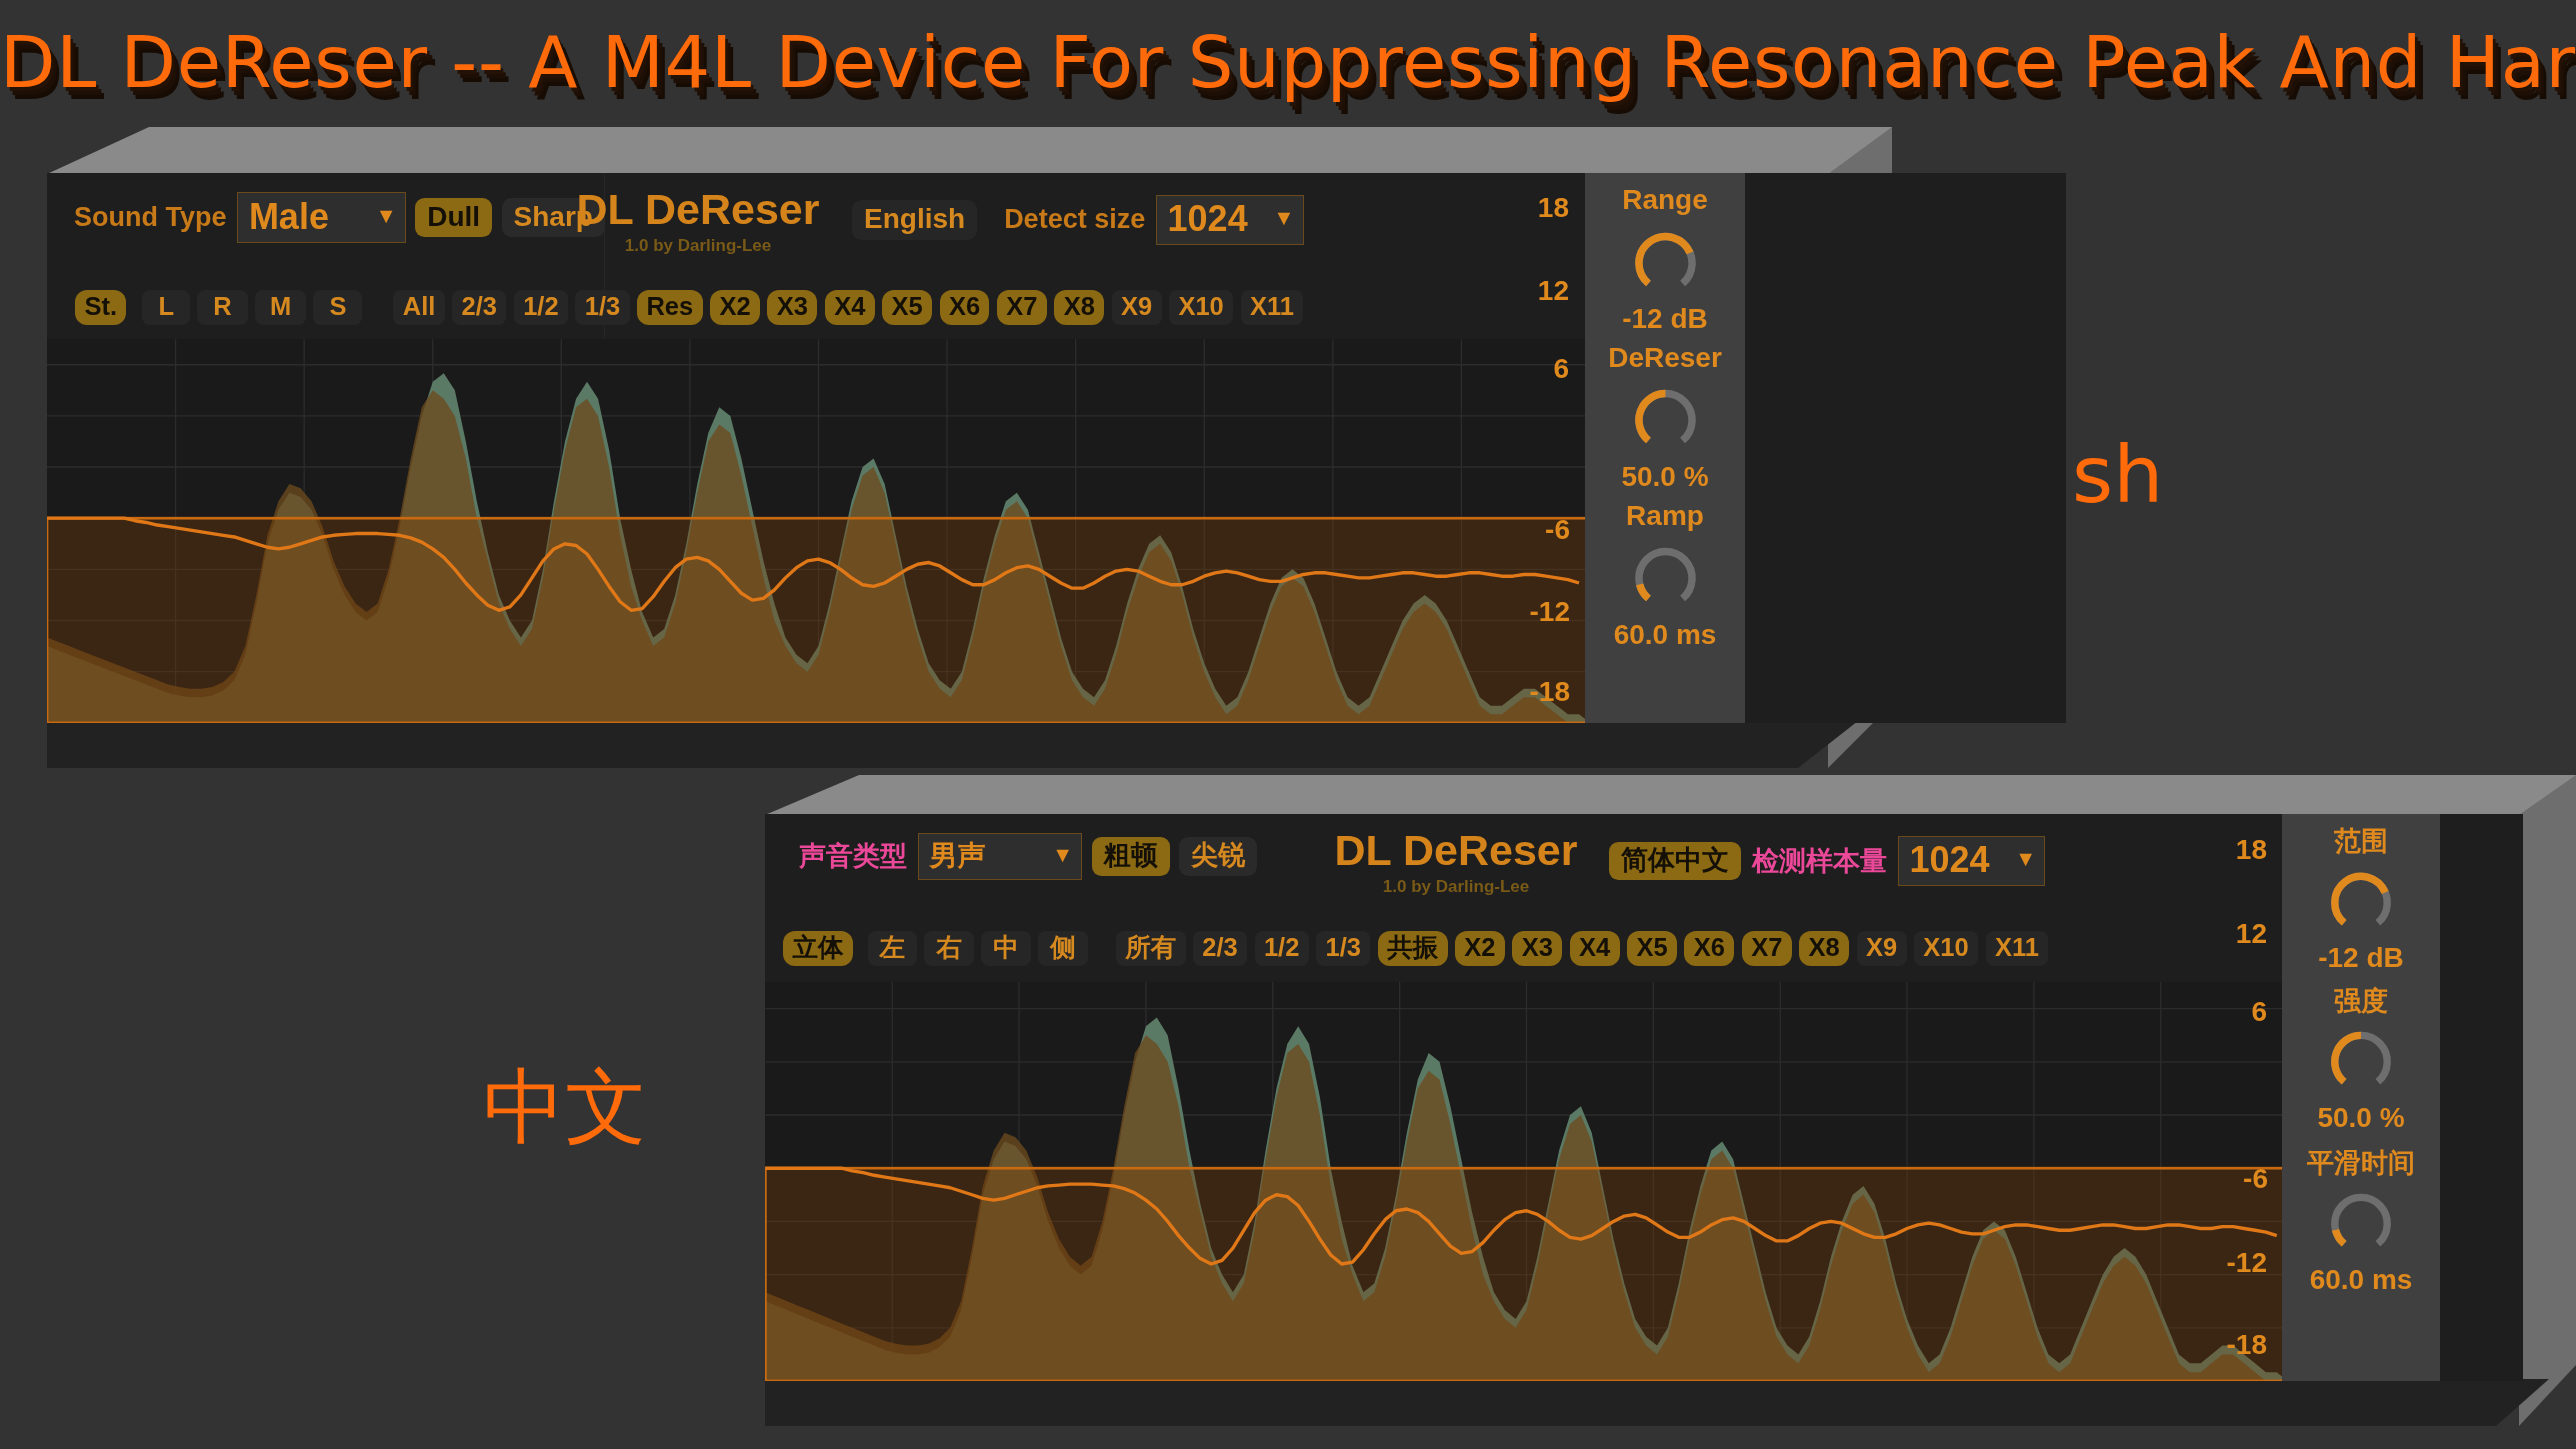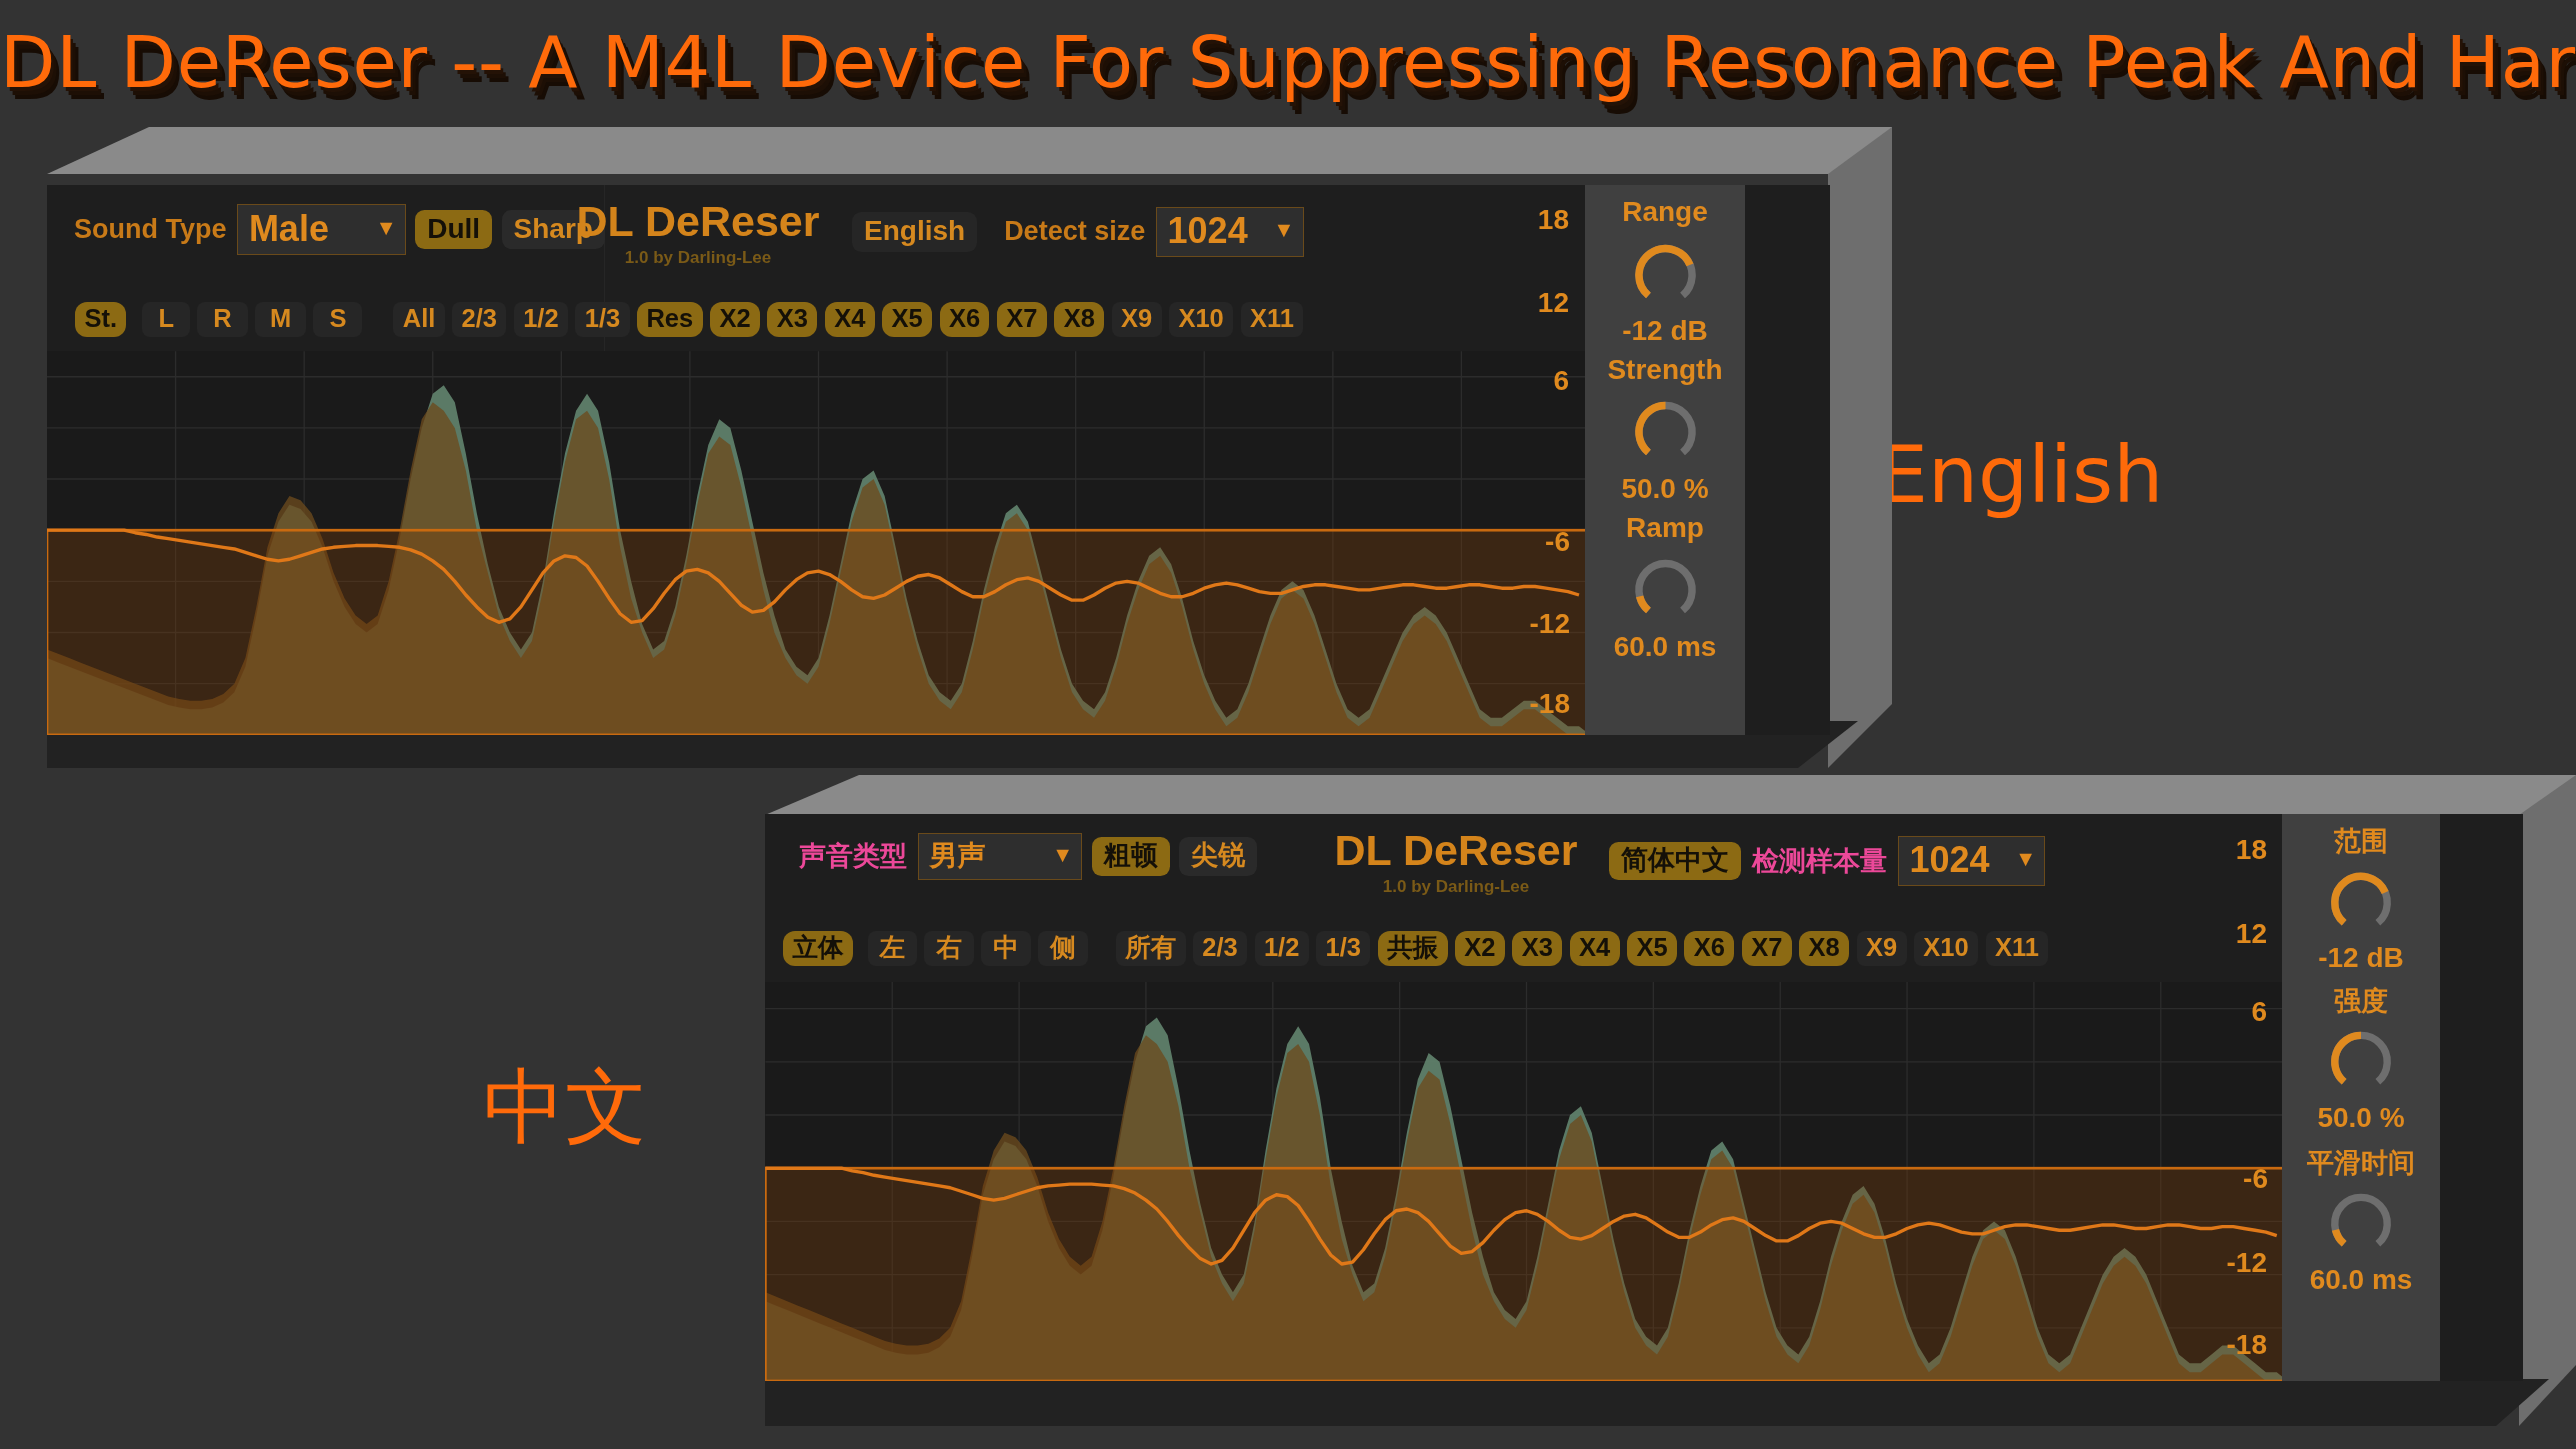--- a/index.html
+++ b/index.html
@@ -26,21 +26,21 @@
   .plug{position:absolute;background:#1e1e1e;overflow:hidden;}
 
   
   #shell-en{left:47px;top:127px;width:1845px;height:641px;}
   #shell-en .bevel-top{left:0;top:0;width:1845px;height:47px;
       clip-path:polygon(0 47px,102px 0,1845px 0,1845px 47px);}
   #shell-en .bevel-right{left:1781px;top:0;width:64px;height:641px;
       clip-path:polygon(0 47px,64px 0,64px 577px,0 641px);}
   #shell-en .bevel-bottom{left:0;top:594px;width:1811px;height:47px;
       clip-path:polygon(0 0,1811px 0,1751px 47px,0 47px);}
-  #plug-en{left:0;top:46px;width:1783px;height:550px;margin-top:12px;}
+  #plug-en{left:0;top:46px;width:2019px;height:550px;}
 
   
   #shell-cn{left:765px;top:775px;width:1811px;height:651px;}
   #shell-cn .bevel-top{left:0;top:0;width:1811px;height:40px;
       clip-path:polygon(0 40px,94px 0,1811px 0,1811px 40px);}
   #shell-cn .bevel-right{left:1754px;top:0;width:57px;height:651px;
       clip-path:polygon(0 40px,57px 0,57px 590px,0 651px);}
   #shell-cn .bevel-bottom{left:0;top:604px;width:1784px;height:47px;
       clip-path:polygon(0 0,1784px 0,1731px 47px,0 47px);}
   #plug-cn{left:0;top:39px;width:1758px;height:567px;}
@@ -190,21 +190,21 @@
     <div class="rail" style="left:1538px;top:0;width:160px;height:550px;">
       <div class="knobwrap" style="top:13.4px;">
         <div class="knob-lbl">Range</div>
         <svg class="knob-svg" width="83" height="83" viewBox="0 0 100 100">
             <path d="M 29.430796490030737 76.51342217980729 A 32 32 0 1 1 70.56920350996926 76.51342217980729" stroke="#6e6e6e" stroke-width="9" fill="none" stroke-linecap="butt"></path>
             <path d="M 29.430796490030737 76.51342217980729 A 32 32 0 1 1 79.49962085083202 39.5995012335327" stroke="#E08A1E" stroke-width="9" fill="none" stroke-linecap="butt"></path>
           </svg>
         <div class="knob-val">-12 dB</div>
       </div>
       <div class="knobwrap" style="top:171px;">
-        <div class="knob-lbl">Strength</div>
+        <div class="knob-lbl">DeReser</div>
         <svg class="knob-svg" width="83" height="83" viewBox="0 0 100 100">
             <path d="M 29.430796490030737 76.51342217980729 A 32 32 0 1 1 70.56920350996926 76.51342217980729" stroke="#6e6e6e" stroke-width="9" fill="none" stroke-linecap="butt"></path>
             <path d="M 29.430796490030737 76.51342217980729 A 32 32 0 0 1 50 20" stroke="#E08A1E" stroke-width="9" fill="none" stroke-linecap="butt"></path>
           </svg>
         <div class="knob-val">50.0 %</div>
       </div>
       <div class="knobwrap" style="top:329px;">
         <div class="knob-lbl">Ramp</div>
         <svg class="knob-svg" width="83" height="83" viewBox="0 0 100 100">
             <path d="M 29.430796490030737 76.51342217980729 A 32 32 0 1 1 70.56920350996926 76.51342217980729" stroke="#6e6e6e" stroke-width="9" fill="none" stroke-linecap="butt"></path>

